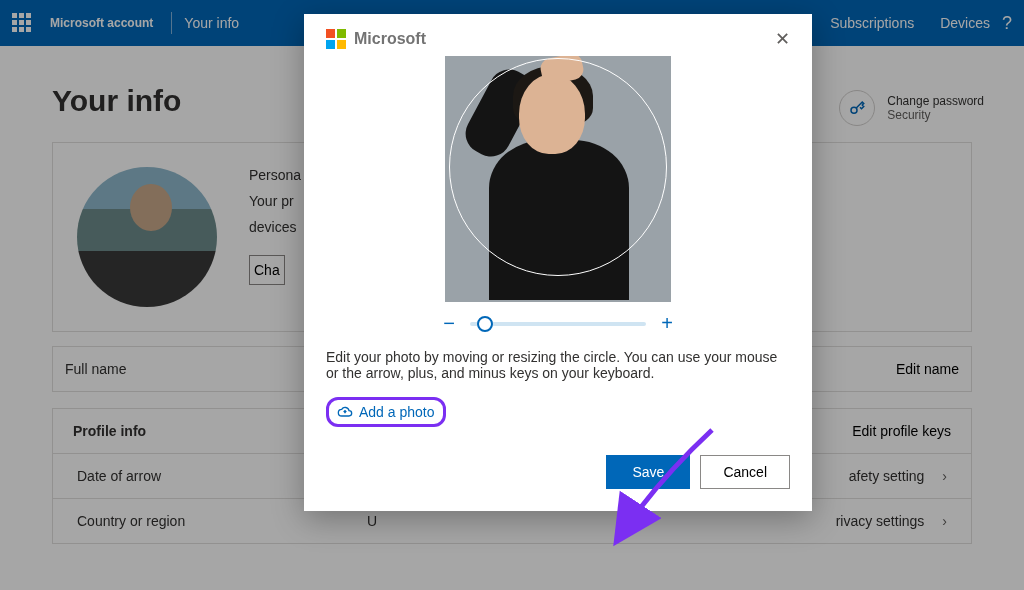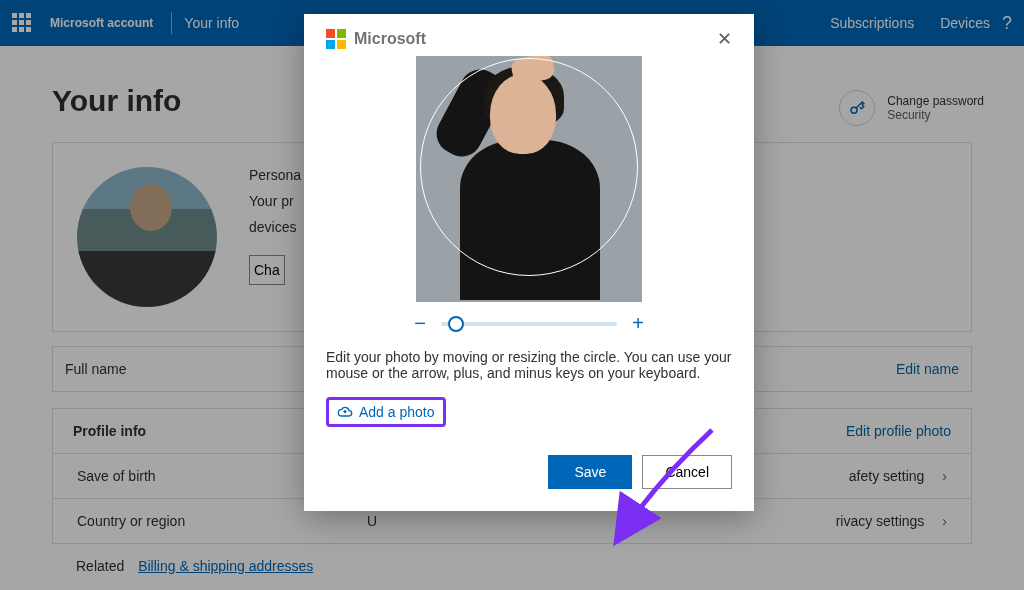--- a/index.html
+++ b/index.html
@@ -20,41 +20,41 @@
 h1 { font-size: 30px; font-weight: 600; margin-bottom: 24px; }
 .card { border: 1px solid #e1dfdd; padding: 16px 24px; margin-bottom: 14px; }
 .profile-card { display: flex; align-items: flex-start; gap: 32px; padding: 24px; }
 .avatar { width: 140px; height: 140px; border-radius: 50%; background: linear-gradient(to bottom, #8fb9cc 0 30%, #6d8c8c 30% 60%, #3a3a3a 60% 100%); flex-shrink: 0; position: relative; overflow: hidden; }
 .avatar::after { content:""; position:absolute; left:38%; top:12%; width:30%; height:34%; background:#c9a98a; border-radius:50%; }
 .profile-text { flex: 1; }
 .profile-text p { margin-bottom: 10px; }
 .btn-outline { border: 1px solid #8a8886; background: #fff; padding: 6px 4px; font-size: 14px; }
 
 .row { display: flex; justify-content: space-between; align-items: center; padding: 14px 12px; border: 1px solid #e1dfdd; margin-bottom: 0; }
-.row-link { color: #0369a1; }
+.row-link { color: #000000; }
 .section-head { display: flex; justify-content: space-between; padding: 14px 20px; border: 1px solid #e1dfdd; border-bottom: none; font-weight: 600; }
 .tbl { border: 1px solid #e1dfdd; }
 .trow { display: flex; padding: 14px 24px; border-top: 1px solid #e1dfdd; }
 .trow:first-child { border-top: none; }
 .tcell { flex: 1; }
 .chev { color: #605e5c; }
 .related { padding: 14px 24px; }
 .related a { color: #0067b8; margin-left: 10px; }
 
 
 .aside-widget { position: absolute; right: 40px; top: 90px; display: flex; align-items: center; gap: 12px; }
 .aside-icon { width: 36px; height: 36px; border: 1px solid #d2d0ce; border-radius: 50%; display: flex; align-items: center; justify-content: center; color: #0067b8; }
 .aside-title { font-size: 12px; }
 .aside-sub { font-size: 12px; color: #605e5c; }
 
 
 .scrim { position: absolute; inset: 0; background: rgba(0,0,0,.35); }
 
 
-.modal { position: absolute; left: 304px; top: 14px; width: 450px; background: #fff; box-shadow: 0 8px 30px rgba(0,0,0,.3); padding: 14px 22px 22px; }
+.modal { position: absolute; left: 304px; top: 14px; width: 508px; background: #fff; box-shadow: 0 8px 30px rgba(0,0,0,.3); padding: 14px 22px 22px; }
 .modal-head { display: flex; justify-content: space-between; align-items: center; margin-bottom: 6px; }
 .ms-logo { display: flex; align-items: center; gap: 8px; }
 .ms-sq { width: 20px; height: 20px; display: grid; grid-template-columns: 1fr 1fr; grid-template-rows: 1fr 1fr; gap: 2px; }
 .ms-sq span:nth-child(1){background:#f25022}.ms-sq span:nth-child(2){background:#7fba00}.ms-sq span:nth-child(3){background:#00a4ef}.ms-sq span:nth-child(4){background:#ffb900}
 .ms-word { font-size: 16px; color: #737373; font-weight: 600; }
 .close { font-size: 18px; color: #605e5c; background: none; border: none; cursor: pointer; }
 
 .photo-area { width: 226px; height: 246px; margin: 0 auto; background: #9aa2a8; position: relative; overflow: hidden; }
 .photo-circle { position: absolute; left: 4px; top: 2px; width: 218px; height: 218px; border: 1px solid #fff; border-radius: 50%; }
 .photo-person { position: absolute; left: 50px; top: 18px; width: 120px; height: 210px; }
@@ -65,21 +65,21 @@
 .photo-forearm { position: absolute; left: 46px; top: -18px; width: 42px; height: 26px; background: #dcb394; border-radius: 10px; transform: rotate(-12deg); }
 
 .zoom { display: flex; align-items: center; justify-content: center; gap: 10px; margin: 10px auto 14px; width: 240px; }
 .zoom-btn { color: #0067b8; background: none; border: none; font-size: 20px; cursor: pointer; width: 22px; }
 .slider { flex: 1; height: 4px; background: #cfe4f2; position: relative; border-radius: 2px; }
 .slider-dot { position: absolute; left: 4%; top: -6px; width: 16px; height: 16px; background: #fff; border: 2px solid #0067b8; border-radius: 50%; }
 
 .modal-instr { font-size: 14px; color: #323130; margin: 4px 0 16px; }
 
 .add-photo { display: inline-flex; align-items: center; gap: 6px; color: #0067b8; padding: 4px 8px; cursor: pointer; }
-.highlight { border: 3px solid #7b2ff2; border-radius: 4px; }
+.highlight { border: 3px solid #7b2ff2; border-radius: 12px; }
 .remove-photo { display: inline-flex; align-items: center; gap: 6px; color: #0067b8; padding: 4px 8px; margin-top: 10px; cursor: pointer; }
 
 .modal-actions { display: flex; gap: 10px; justify-content: flex-end; margin-top: 28px; }
 .btn-primary { background: #0067b8; color: #fff; border: none; padding: 8px 26px; font-size: 14px; cursor: pointer; }
 .btn-secondary { background: #fff; border: 1px solid #8a8886; padding: 8px 22px; font-size: 14px; cursor: pointer; }
 
 
 .arrow-svg { position: absolute; left: 554px; top: 424px; pointer-events: none; }
 </style>
 </head>
@@ -121,43 +121,39 @@
     </div>
   </div>
 
   <div class="row">
     <span>Full name</span>
     <span class="row-link">Edit name</span>
   </div>
 
   <div class="section-head" style="margin-top:16px">
     <span>Profile info</span>
-    <span class="row-link" style="font-weight:400">Edit profile photo</span>
+    <span class="row-link" style="font-weight:400">Edit profile keys</span>
   </div>
   <div class="tbl">
     <div class="trow">
-      <span class="tcell">Save of birth</span>
+      <span class="tcell">Date of arrow</span>
       <span class="tcell">8/</span>
       <span class="tcell" style="text-align:center;display:flex;justify-content:flex-end;gap:18px">
           <span>afety setting</span>
           <span class="chev">›</span>
         </span>
     </div>
     <div class="trow">
       <span class="tcell">Country or region</span>
       <span class="tcell">U</span>
       <span class="tcell" style="text-align:right;display:flex;justify-content:flex-end;gap:18px">
           <span>rivacy settings</span>
           <span class="chev">›</span>
         </span>
     </div>
-  </div>
-  <div class="related">
-    <span>Related</span>
-    <a href="#">Billing &amp; shipping addresses</a>
   </div>
 </div>
 
 <div class="aside-widget">
   <div class="aside-icon">
     <svg width="18" height="18" viewBox="0 0 24 24" fill="none" stroke="#0067b8" stroke-width="2">
         <circle cx="8" cy="15" r="4"></circle>
         <path d="M11 12l8-8 2 2-2 2 2 2-3 3-2-2"></path>
       </svg>
   </div>

